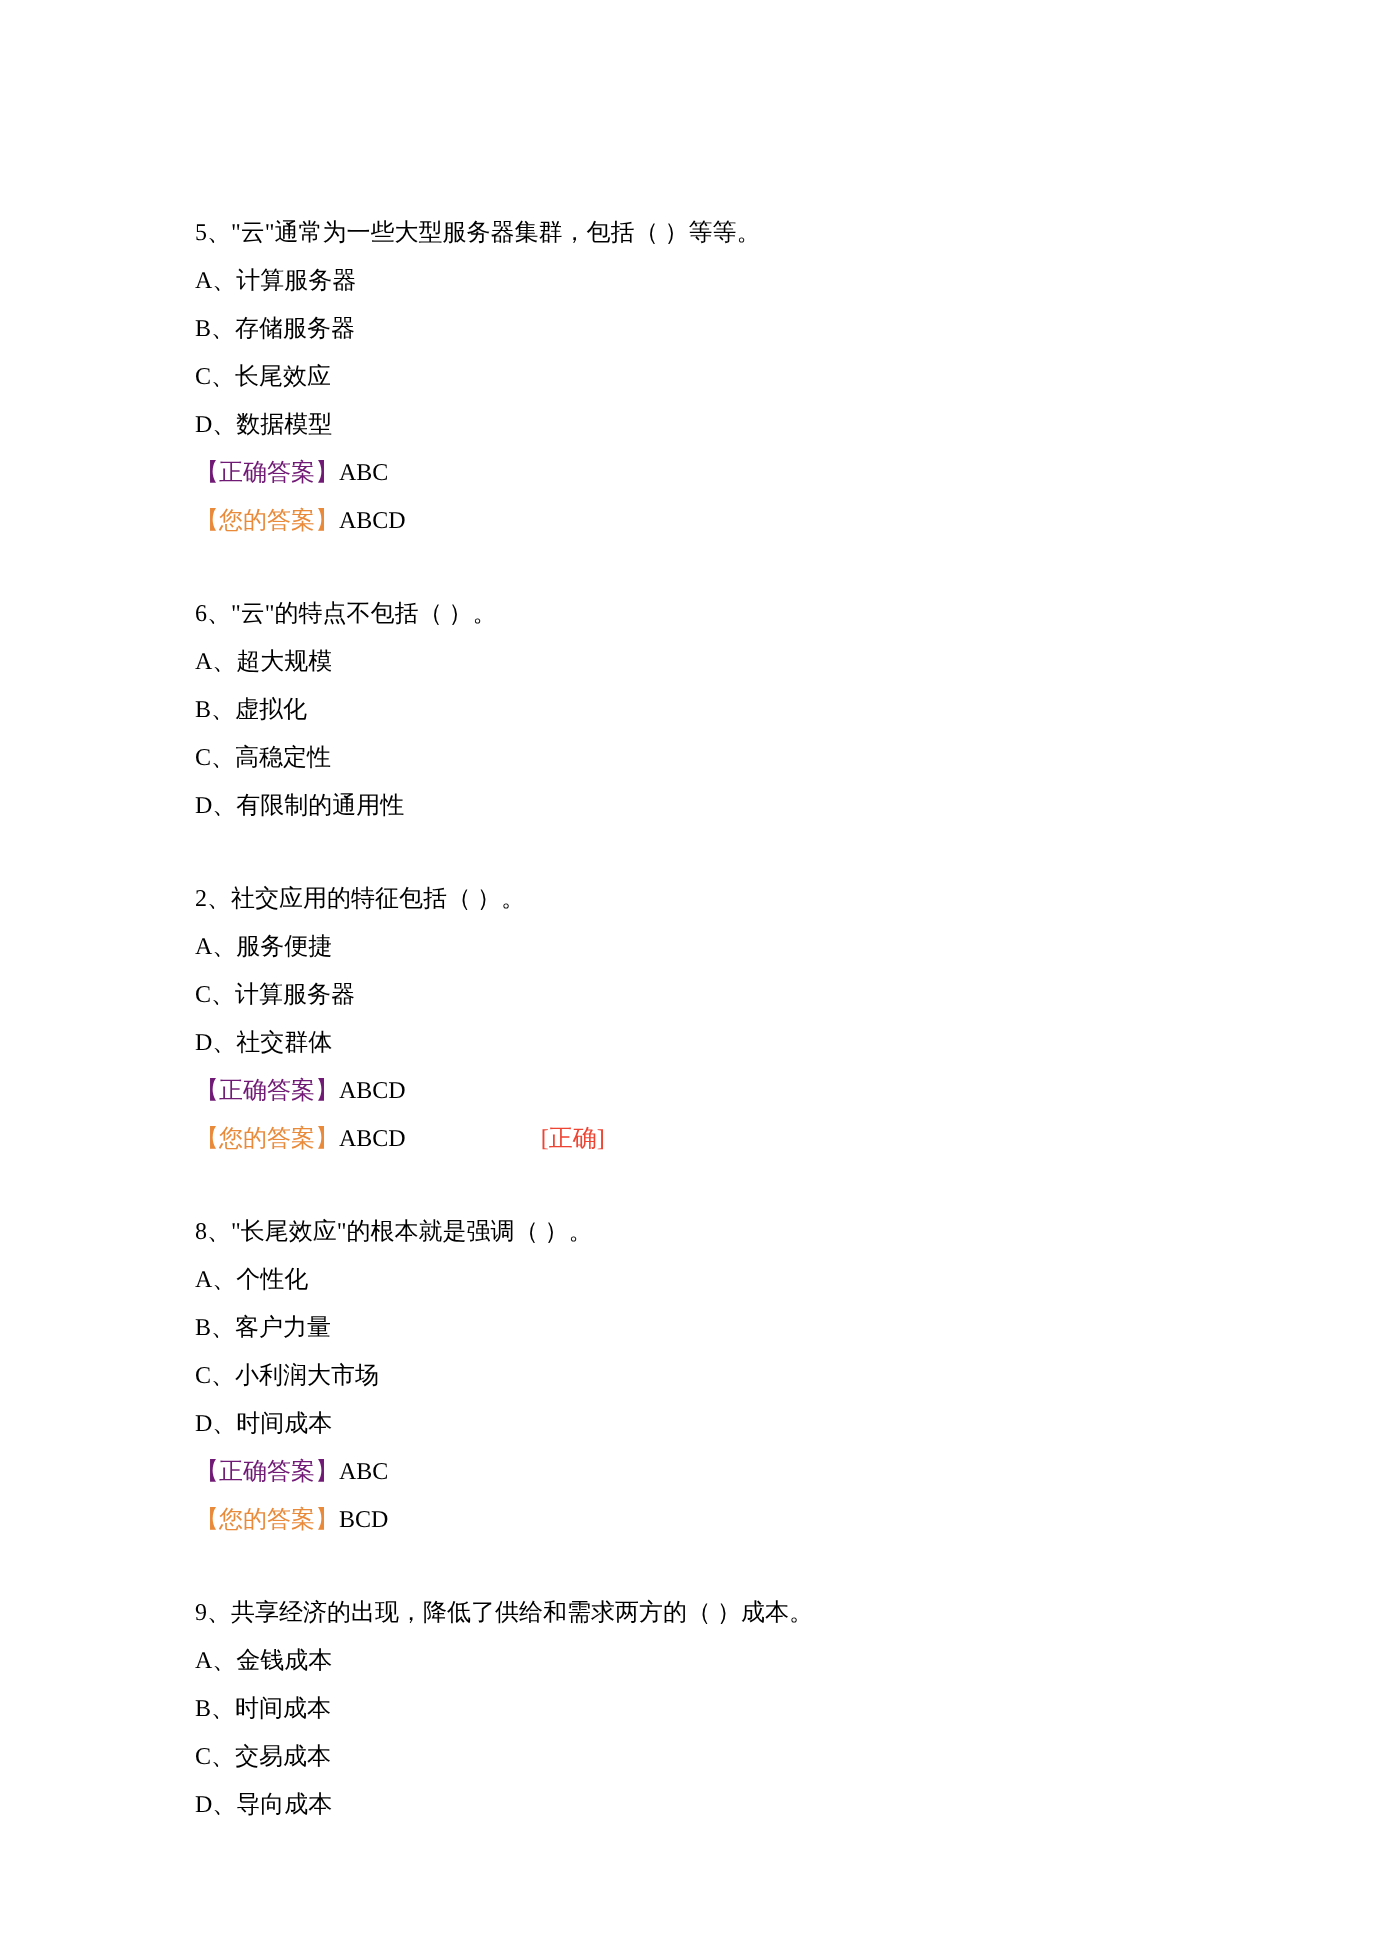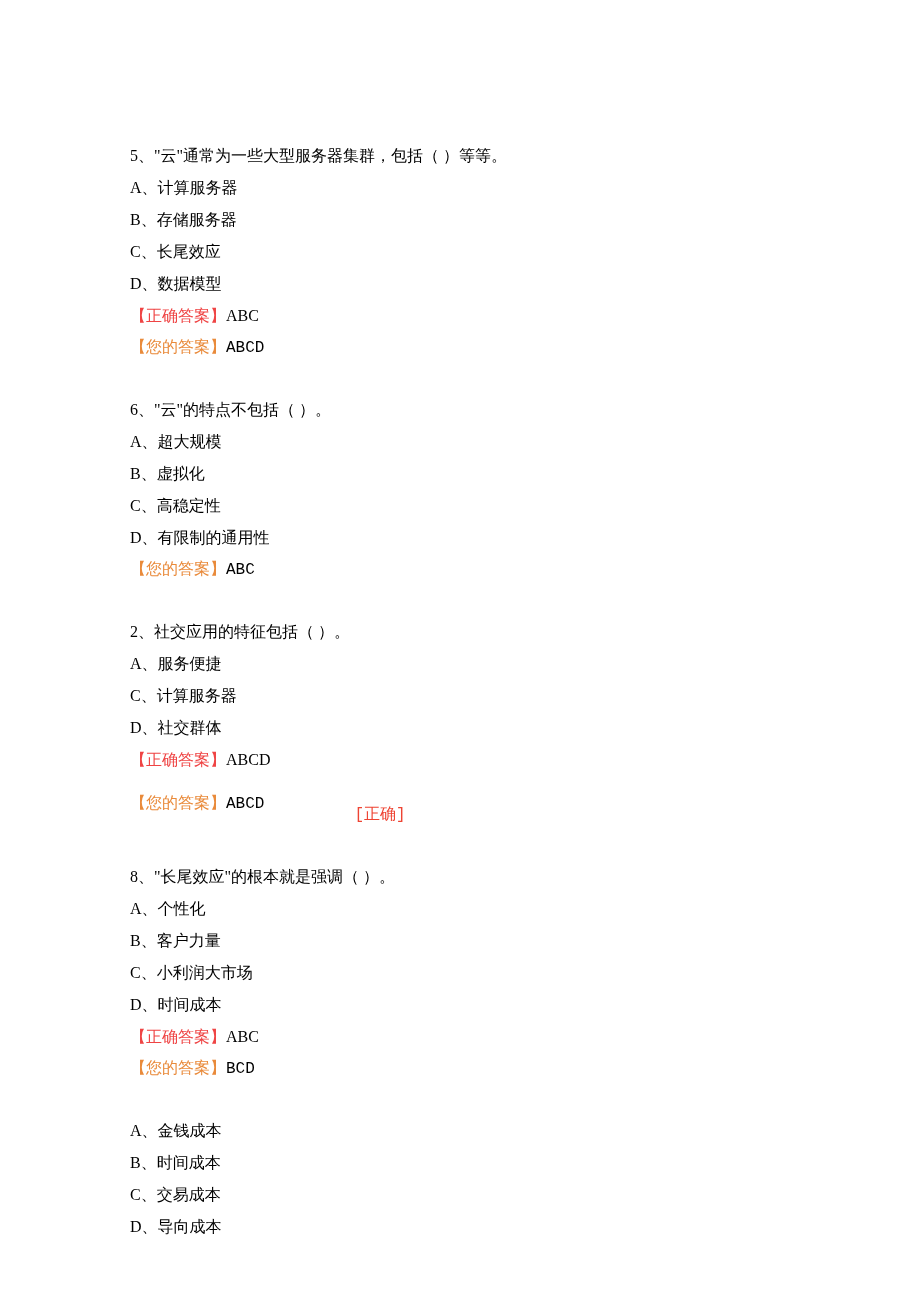--- a/index.html
+++ b/index.html
@@ -16,41 +16,39 @@
       padding: 140px 130px 60px 130px;
       width: 920px;
     }
     .question-block {
       margin-bottom: 30px;
     }
     .q-line {
       color: #000;
     }
     .correct-answer-line .label {
-      color: #ef4444;
+      color: #701a75;
       margin-top: 16px;
     }
     .correct-answer-line .value {
       color: #000;
     }
     .your-answer-line .label {
       color: #e98a3a;
     }
     .your-answer-line .value {
       color: #000;
     }
     .your-answer-wrap {
       display: flex;
-      align-items: center;
-      font-family: Liberation Mono, monospace;
+      align-items: flex-start;
     }
     .status-correct {
       color: #ee4433;
       margin-left: 90px;
-      margin-top: 23px;
     }
   </style>
 </head>
 <body>
 
 <div id="content">
     <div class="question-block">
       <div class="q-line">5、"云"通常为一些大型服务器集群，包括（  ）等等。</div>
       <div class="q-line">A、计算服务器</div>
       <div class="q-line">B、存储服务器</div>
@@ -60,23 +58,20 @@
       <div class="your-answer-wrap">
         <span class="your-answer-line"><span class="label">【您的答案】</span><span class="value">ABCD</span></span>
       </div>
     </div>
     <div class="question-block">
       <div class="q-line">6、"云"的特点不包括（  ）。</div>
       <div class="q-line">A、超大规模</div>
       <div class="q-line">B、虚拟化</div>
       <div class="q-line">C、高稳定性</div>
       <div class="q-line">D、有限制的通用性</div>
-      <div class="your-answer-wrap">
-        <span class="your-answer-line"><span class="label">【您的答案】</span><span class="value">ABC</span></span>
-      </div>
     </div>
     <div class="question-block">
       <div class="q-line">2、社交应用的特征包括（  ）。</div>
       <div class="q-line">A、服务便捷</div>
       <div class="q-line">C、计算服务器</div>
       <div class="q-line">D、社交群体</div>
       <div class="correct-answer-line"><span class="label">【正确答案】</span><span class="value">ABCD</span></div>
       <div class="your-answer-wrap">
         <span class="your-answer-line"><span class="label">【您的答案】</span><span class="value">ABCD</span></span>
         <span class="status-correct">[正确]</span>
@@ -87,18 +82,19 @@
       <div class="q-line">A、个性化</div>
       <div class="q-line">B、客户力量</div>
       <div class="q-line">C、小利润大市场</div>
       <div class="q-line">D、时间成本</div>
       <div class="correct-answer-line"><span class="label">【正确答案】</span><span class="value">ABC</span></div>
       <div class="your-answer-wrap">
         <span class="your-answer-line"><span class="label">【您的答案】</span><span class="value">BCD</span></span>
       </div>
     </div>
     <div class="question-block">
+      <div class="q-line">9、共享经济的出现，降低了供给和需求两方的（  ）成本。</div>
       <div class="q-line">A、金钱成本</div>
       <div class="q-line">B、时间成本</div>
       <div class="q-line">C、交易成本</div>
       <div class="q-line">D、导向成本</div>
     </div>
   </div>
 
 </body></html>

